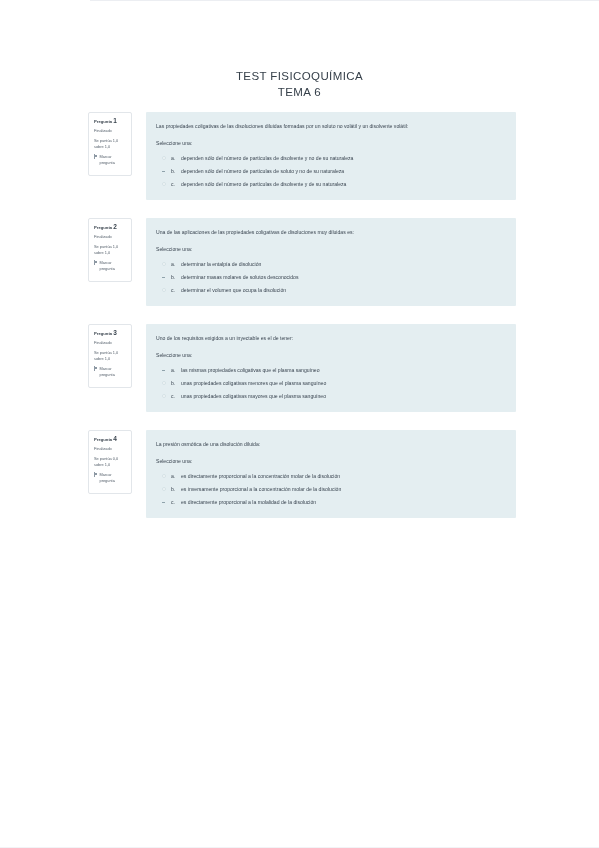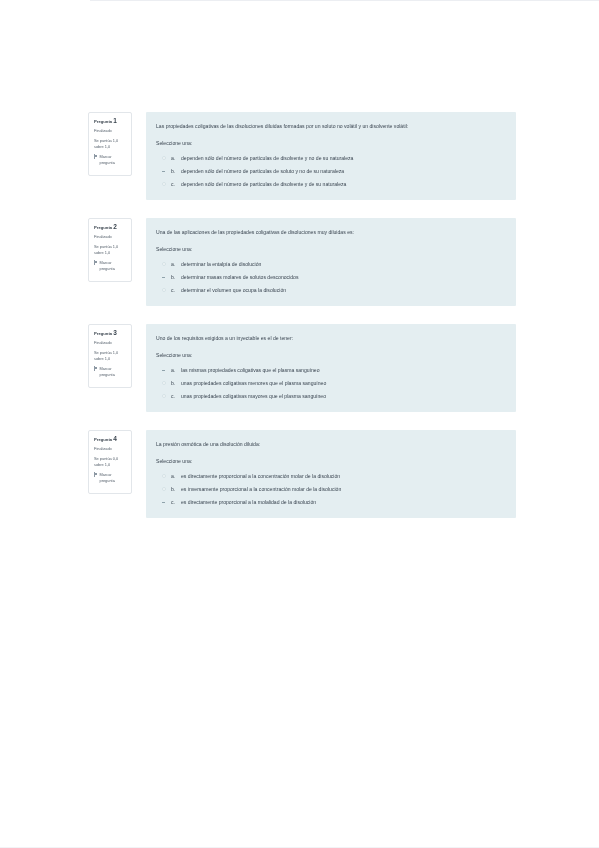--- a/index.html
+++ b/index.html
@@ -213,20 +213,24 @@
     flex: 1 1 auto;
   }
 </style>
 </head>
 <body>
 
 <div class="page">
 
   <div class="page-edge-top"></div>
 
+  <div class="doc-title">
+    <span class="line1">TEST FISICOQUÍMICA</span>
+    <span class="line2">TEMA 6</span>
+  </div>
 
   <div class="questions">
       <div class="question-block">
         <div class="info-box">
           <div class="info-title"><span>Pregunta</span><span class="qnum">1</span></div>
           <div class="info-state">Finalizado</div>
           <div class="info-score">
             <span class="score-line">Se puntúa 1,0</span>
             <span class="score-line">sobre 1,0</span>
           </div>

